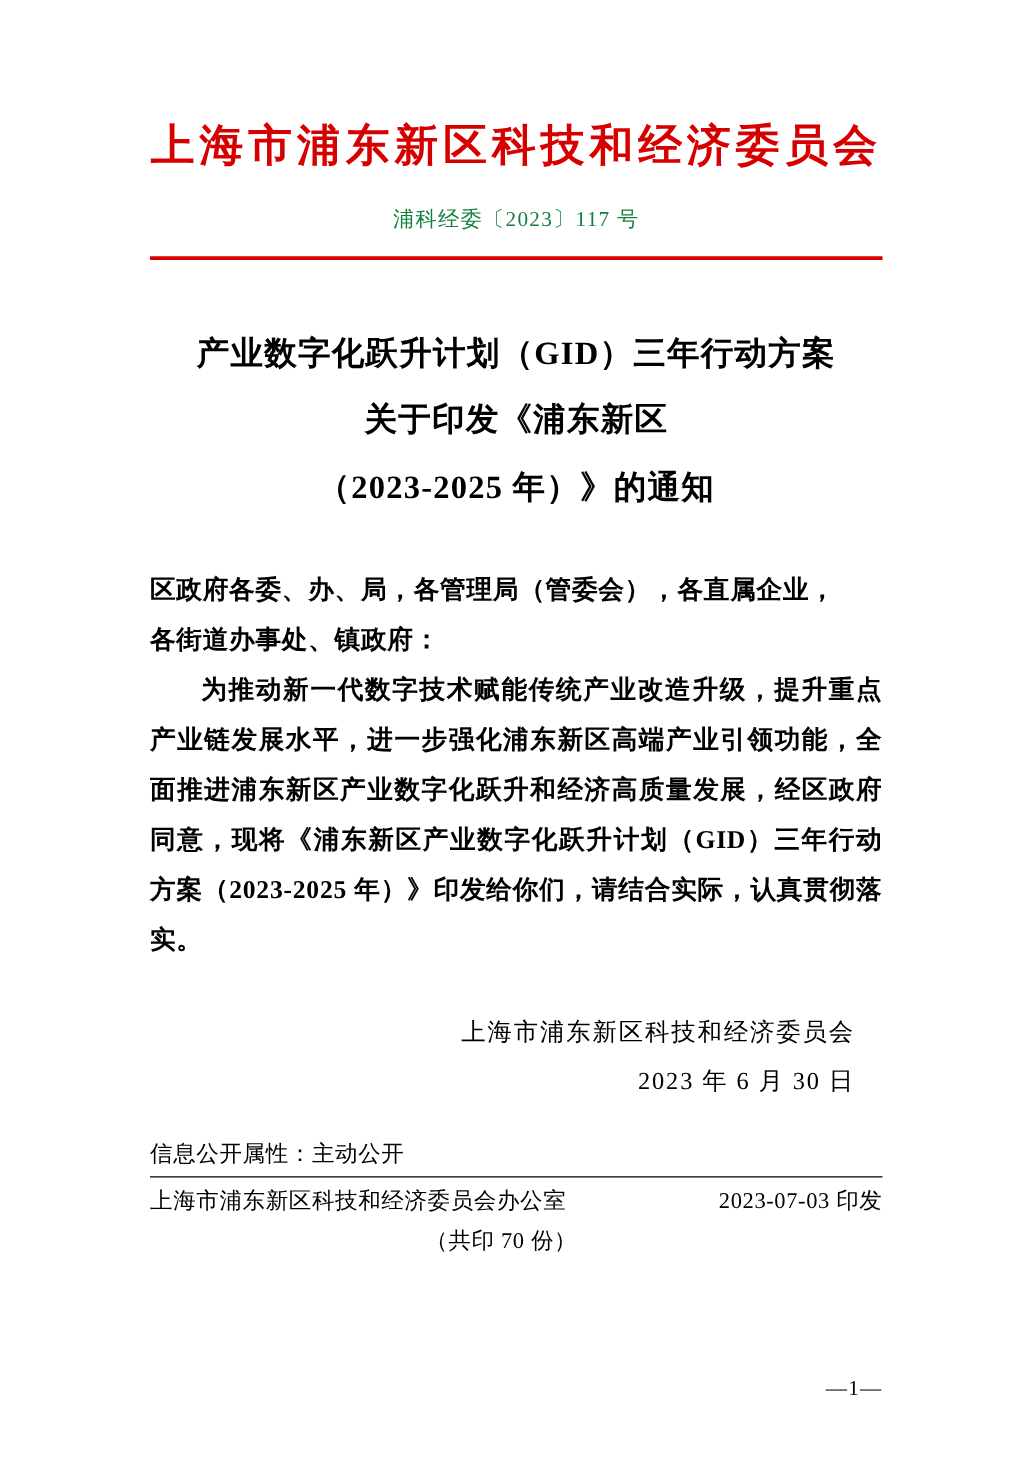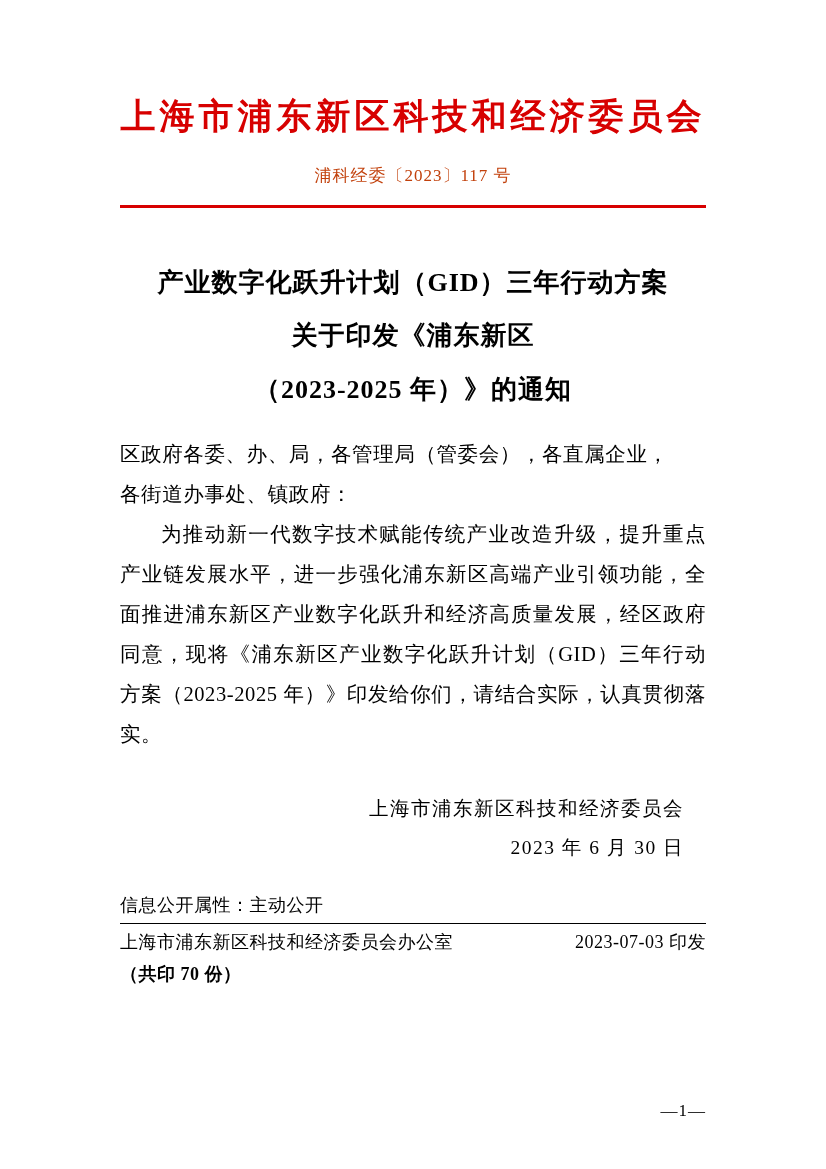--- a/index.html
+++ b/index.html
@@ -35,21 +35,21 @@
     font-weight: bold;
     font-size: 35px;
     letter-spacing: 4px;
     line-height: 1.2;
     white-space: nowrap;
   }
   .doc-number {
     margin-top: 26px;
     font-size: 17px;
     letter-spacing: 1px;
-    color: #c2410c;
+    color: #15803d;
   }
   .red-rule {
     margin-top: 18px;
     height: 3px;
     background: #d70000;
     width: 100%;
   }
 
   
   .doc-title {
@@ -59,25 +59,26 @@
     font-size: 26px;
     line-height: 2.05;
     letter-spacing: 1px;
   }
   .doc-title .line {
     white-space: nowrap;
   }
 
   
   .body-text {
-    margin-top: 19px;
+    margin-top: 37px;
     font-size: 20.5px;
     line-height: 1.95;
     letter-spacing: 0.6px;
     text-align: justify;
+    font-weight: bold;
   }
   .body-text p {
     margin: 0;
   }
   .indent {
     text-indent: 2em;
   }
 
   
   .signature {
@@ -103,24 +104,23 @@
     width: 100%;
     height: 0;
   }
   .footer-row {
     display: flex;
     justify-content: space-between;
     align-items: baseline;
     padding-top: 6px;
   }
   .footer-copies {
-    text-align: left;
+    text-align: center;
     padding-top: 8px;
     padding-right: 24px;
-    font-weight: bold;
   }
 
   
   .page-number {
     position: absolute;
     bottom: 48px;
     right: 120px;
     font-size: 17px;
     letter-spacing: 1px;
   }

